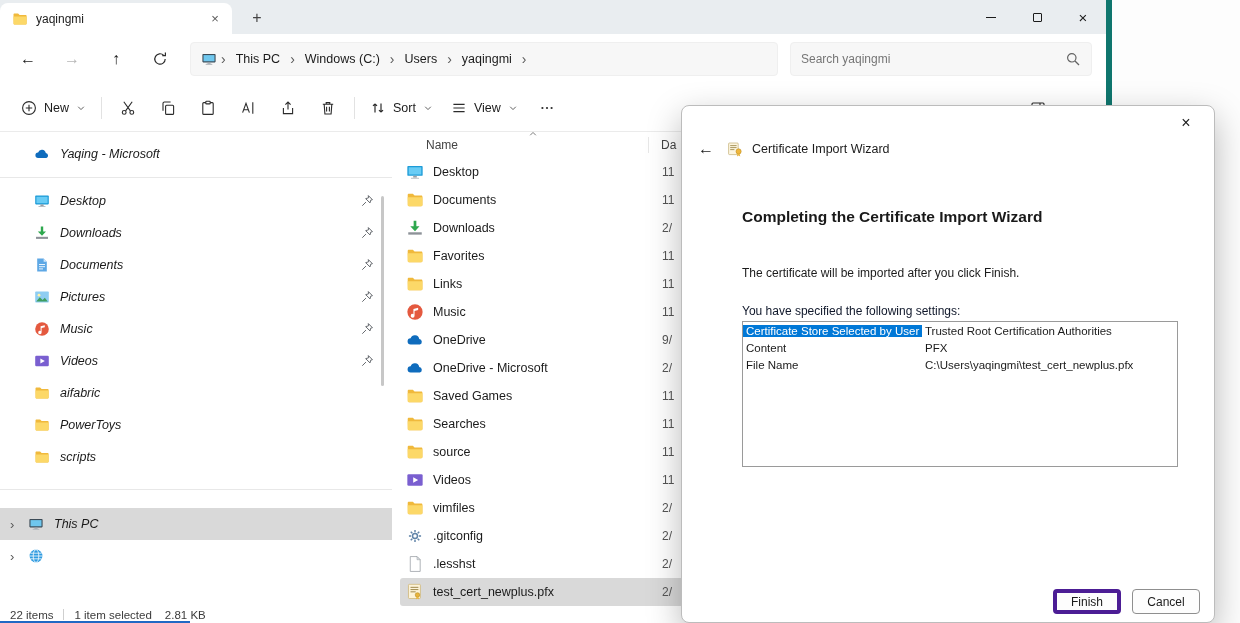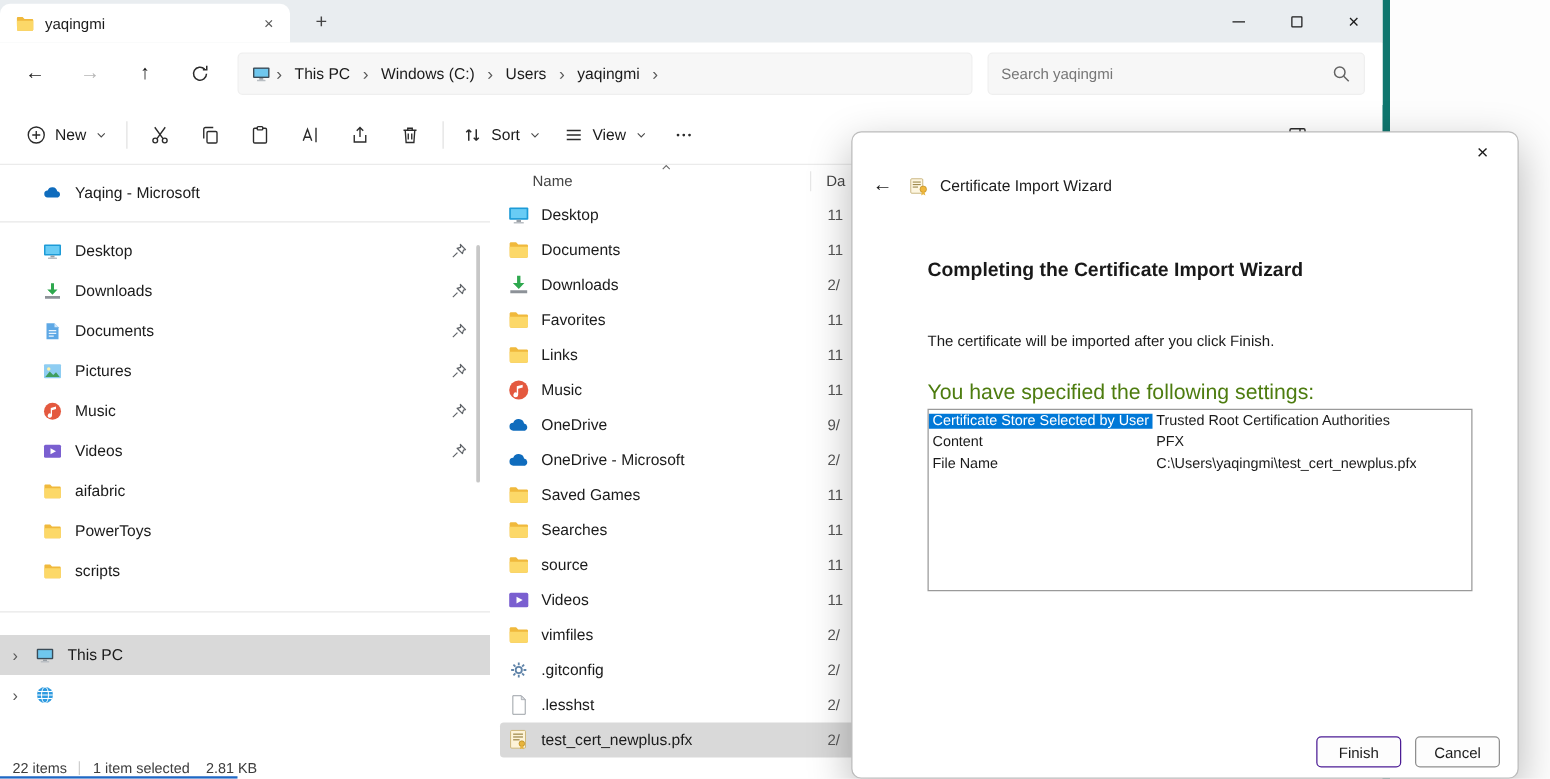--- a/index.html
+++ b/index.html
@@ -41,21 +41,21 @@
   .ic16 svg { width:16px; height:16px; }
   .ic18 { width:18px; height:18px; display:inline-flex; flex:0 0 auto; }
   .ic18 svg { width:18px; height:18px; }
   .chev { width:10px; height:10px; display:inline-flex; }
   .chev svg { width:10px; height:10px; }
   .details-toggle { position:absolute; right:36px; top:7px; display:flex; align-items:center; gap:6px; height:34px; padding:0 8px; }
 
   .bodywrap { position:relative; display:flex; height:491px; }
   .sidebar { width:392px; padding-top:6px; position:relative; }
   .side-item { display:flex; align-items:center; gap:10px; height:32px; padding-left:34px; padding-right:12px; font-size:12.5px; color:#1b1b1b; }
-  .side-item .label { flex:1; white-space:nowrap; overflow:hidden; }
+  .side-item .label { flex:1; white-space:nowrap; overflow:hidden;font-style:italic; }
   .side-item .pin { width:14px; height:14px; margin-right:6px; display:inline-flex; }
   .side-item .pin svg { width:14px; height:14px; }
   .side-divider { border-top:1px solid #e8e8e8; margin:7px 0; }
   .pinned-gap { margin-top:6px; }
   .side-item.tree { padding-left:28px; position:relative; }
   .side-item.tree .tw { position:absolute; left:10px; color:#5a5a5a; font-size:13px; }
   .side-item.selected { background:#d9d9d9; }
   .side-scrollbar { position:absolute; right:8px; top:64px; width:3px; height:190px; background:#c7c7c7; border-radius:2px; }
 
   .filepane { flex:1; position:relative; padding-left:8px; overflow:hidden; }
@@ -77,29 +77,29 @@
   
   .wizard { position:absolute; left:681px; top:105px; width:534px; height:518px; background:#fff; border:1px solid #bcbcbc; border-radius:8px; box-shadow:0 12px 34px rgba(0,0,0,.28); z-index:10; }
   .wiz-titlebar { height:30px; position:relative; }
   .wiz-close { position:absolute; top:4px; right:8px; width:40px; height:26px; display:flex; align-items:center; justify-content:center; font-size:16px; color:#1b1b1b; }
   .wiz-header { display:flex; align-items:center; gap:9px; padding-left:12px; height:26px; }
   .wiz-back { font-size:16px; color:#1b1b1b; width:24px; display:flex; justify-content:center; }
   .wiz-title { font-size:12.5px; color:#1b1b1b; }
   .wiz-body { padding:0 38px 0 60px; }
   .wiz-heading { margin-top:46px; font-size:15.5px; font-weight:700; color:#191919; }
   .wiz-desc { margin-top:40px; font-size:12px; color:#1b1b1b; }
-  .wiz-settings-label { margin-top:24px; font-size:17px; color:#4d7c0f; }
+  .wiz-settings-label { margin-top:24px; font-size:12px; color:#0f172a; }
   .settings-box { margin-top:3px; width:436px; height:146px; border:1px solid #9a9a9a; background:#fff; overflow:hidden; font-size:11.5px; }
   .set-row { display:flex; height:17px; align-items:center; }
   .set-key { width:179px; padding:0 3px; white-space:nowrap; overflow:hidden; color:#1b1b1b; }
   .set-row.selected .set-key { background:#0078d7; color:#fff; }
   .set-val { padding-left:3px; white-space:nowrap; overflow:hidden; color:#1b1b1b; }
   .wiz-footer { position:absolute; right:14px; bottom:8px; display:flex; gap:11px; }
   .wiz-btn { width:68px; height:25px; font:12px "Liberation Sans",sans-serif; background:#fdfdfd; border:1px solid #8f8f8f; border-radius:4px; color:#1b1b1b; }
-  .wiz-btn.default { border:1px solid #4c1d95;margin-left:24px; }
+  .wiz-btn.default { border:4px solid #4c1d95;margin-left:24px; }
 </style>
 </head>
 <body>
 
 <div class="screen">
 
   <div class="explorer">
 
     <div class="tabbar">
       <div class="tab">

